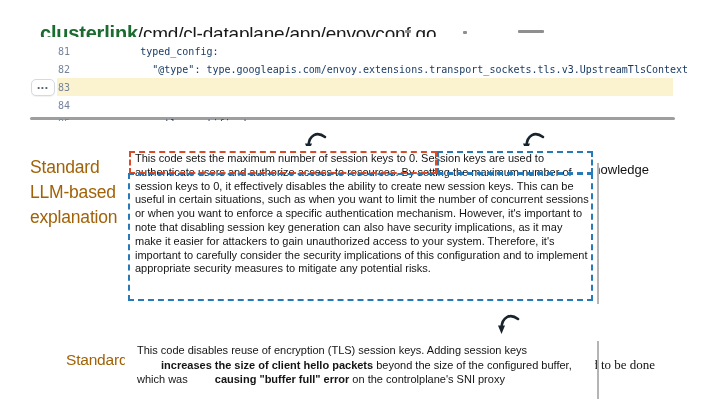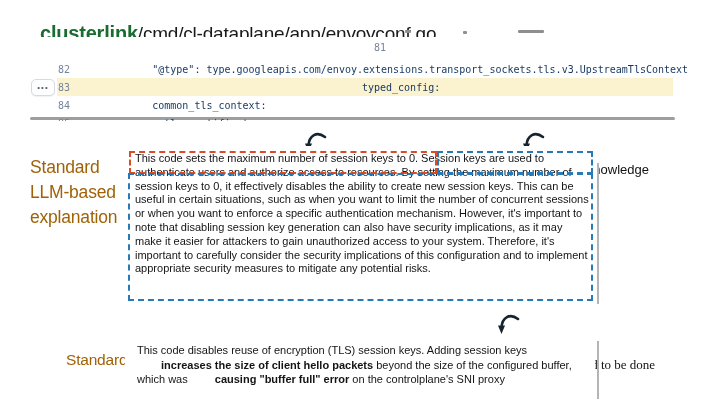--- a/index.html
+++ b/index.html
@@ -32,21 +32,21 @@
   
   .code-card{
     left:30px;top:37px;width:682px;height:84px;
     background:#ffffff;overflow:hidden;
   }
   .code-row{
     height:18px;display:flex;align-items:center;position:relative;
     font-family:"DejaVu Sans Mono", monospace;font-size:10px;
     color:#14365f;
   }
-  .code-row:first-child{margin-top:5px;flex-direction:column;}
+  .code-row:first-child{margin-top:5px;}
   .gutter{
     width:40px;flex:0 0 40px;text-align:right;padding-right:10px;
     color:#75849b;font-size:10px;z-index:2;
   }
   .code-text{white-space:pre;z-index:2;}
   .row-hl-bg{
     position:absolute;left:27px;top:0;width:616px;height:18px;
     background:#fbf2d0;z-index:1;
   }
   .ellipsis-btn{
@@ -122,21 +122,20 @@
   <div class="code-row">
     <div class="gutter">82</div>
     <div class="code-text">            "@type": type.googleapis.com/envoy.extensions.transport_sockets.tls.v3.UpstreamTlsContext</div>
   </div>
   <div class="code-row">
     <div class="row-hl-bg"></div>
     <div class="gutter">83</div>
   </div>
   <div class="code-row">
     <div class="gutter">84</div>
-    <div class="code-text">            common_tls_context:</div>
   </div>
   <div class="code-row">
     <div class="gutter">85</div>
     <div class="code-text">              tls_certificates:</div>
   </div>
 </div>
 
 <div class="abs ellipsis-btn">•••</div>
 <div class="abs code-bottom-bar"></div>
 

